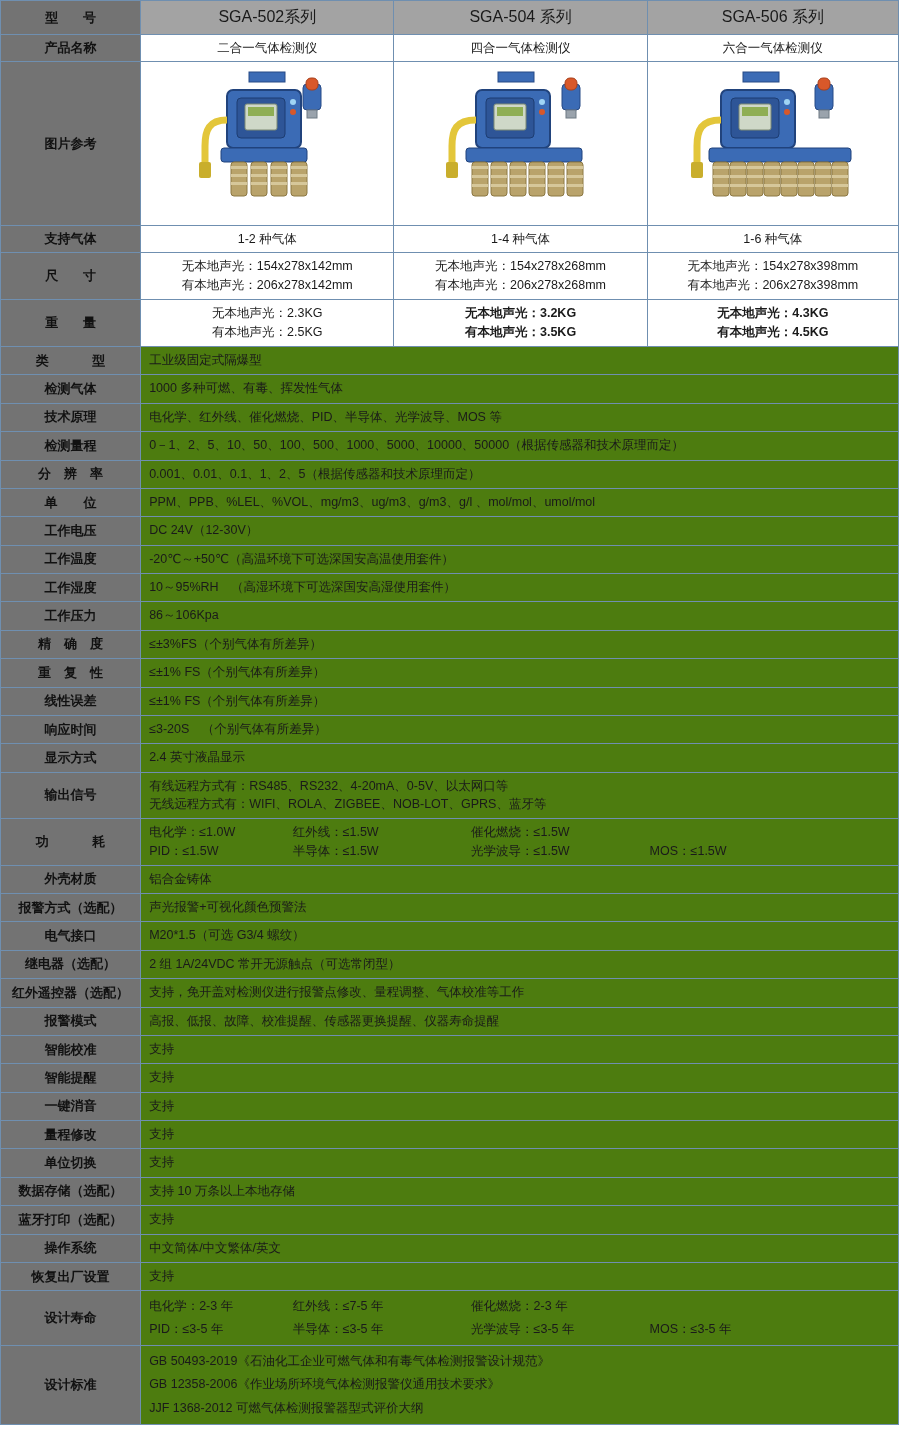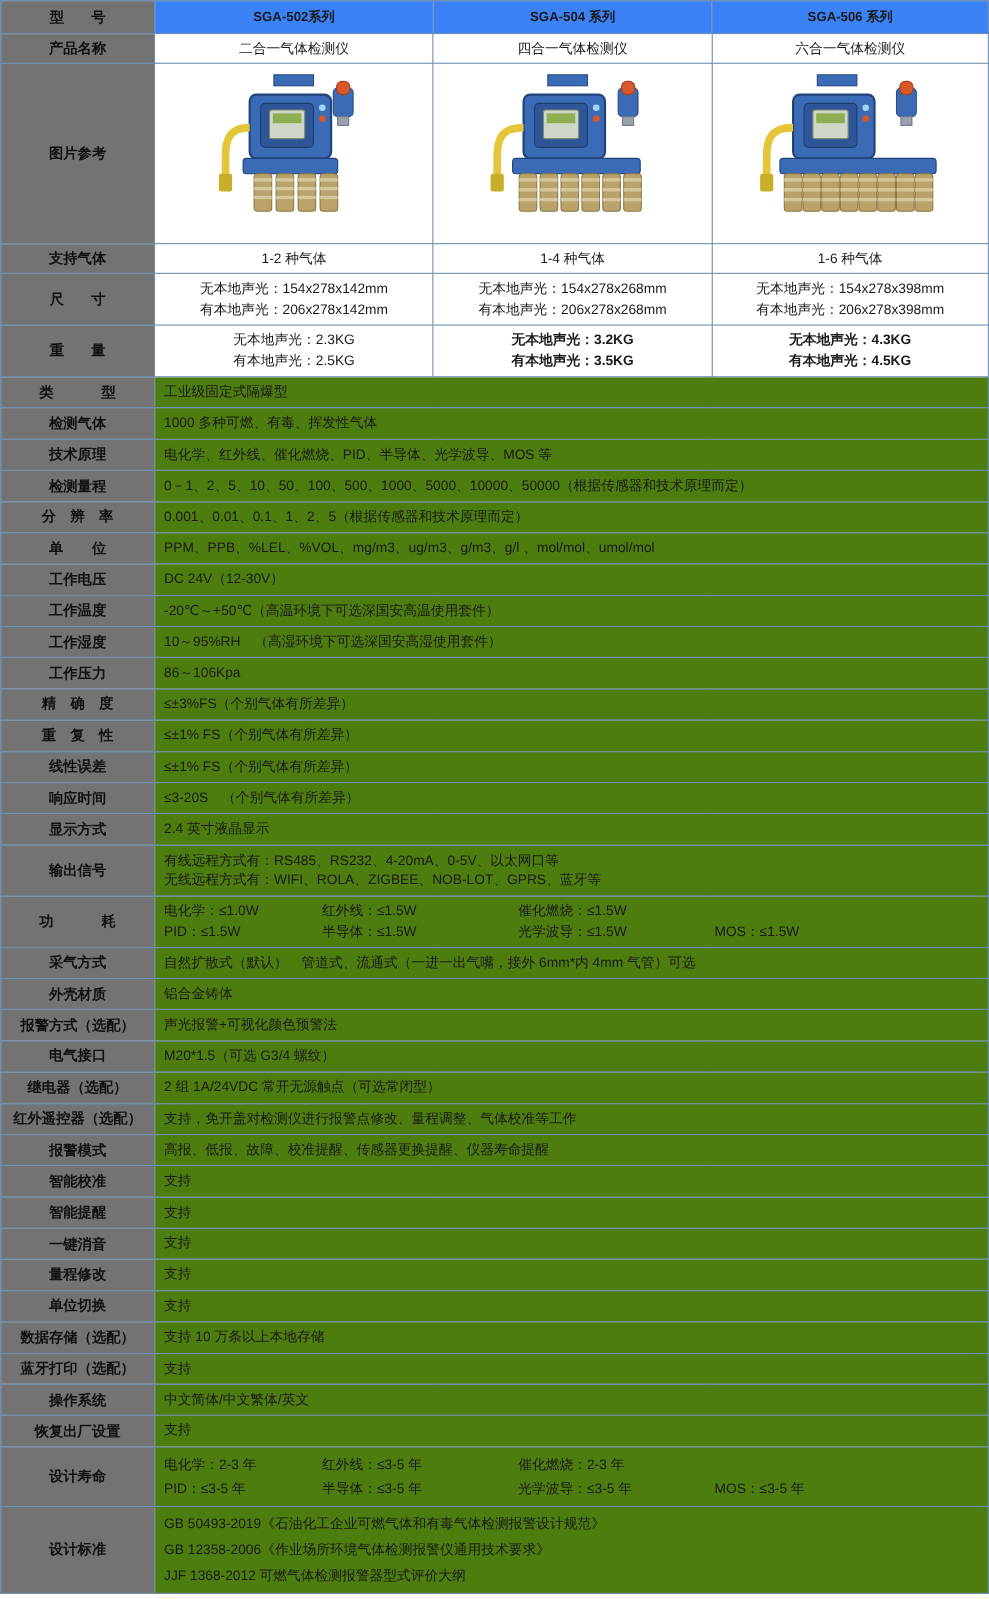--- a/index.html
+++ b/index.html
@@ -4,21 +4,21 @@
 <style>
   html,body{margin:0;padding:0;background:#fff;}
   body{font-family:"Liberation Sans","DejaVu Sans",sans-serif;}
   .sheet{width:899px;margin:0;}
   table{border-collapse:collapse;width:899px;table-layout:fixed;}
   td{border:1px solid #6f8fb0;vertical-align:middle;font-size:12.5px;color:#1a1a1a;}
   .lab{background:#737373;text-align:center;font-weight:bold;font-size:13px;color:#111;padding:4px 2px;}
   .lab.sp{letter-spacing:.45em;text-indent:.45em;}
   .val{background:#4d7c0f;padding:4px 8px;line-height:1.55;}
   .valc{background:#ffffff;padding:4px 12px;text-align:center;}
-  .hdr{background:#3b82f6;text-align:center;font-weight:bold;font-size:12px;padding:6px 2px;}
+  .hdr{background:#a3a3a3;text-align:center;font-weight:normal;font-size:16px;padding:6px 2px;}
   .imgcell{background:#ffffff;text-align:center;padding:6px 0;height:150px;}
   .two-line div{padding:1px 0;}
   .tight{line-height:1.5;}
   .life div,.std div,.exec div{padding:2px 0;}
   
   .dev{display:inline-block;position:relative;}
   .dev svg{display:block;}
 </style>
 </head>
 <body>
@@ -317,24 +317,20 @@
         <div>
           <span style="display:inline-block;width:140px">PID：≤1.5W</span>
           <span style="display:inline-block;width:175px">半导体：≤1.5W</span>
           <span style="display:inline-block;width:175px">光学波导：≤1.5W</span>
           <span>MOS：≤1.5W</span>
         </div>
       </td>
     </tr>
 
     <tr>
-      <td class="lab">采气方式</td>
-      <td class="val" colspan="3">自然扩散式（默认）　管道式、流通式（一进一出气嘴，接外 6mm*内 4mm 气管）可选</td>
-    </tr>
-    <tr>
       <td class="lab">外壳材质</td>
       <td class="val" colspan="3">铝合金铸体</td>
     </tr>
     <tr>
       <td class="lab">报警方式（选配）</td>
       <td class="val" colspan="3">声光报警+可视化颜色预警法</td>
     </tr>
     <tr>
       <td class="lab">电气接口</td>
       <td class="val" colspan="3">M20*1.5（可选 G3/4 螺纹）</td>
@@ -386,21 +382,21 @@
     <tr>
       <td class="lab">恢复出厂设置</td>
       <td class="val" colspan="3">支持</td>
     </tr>
 
     <tr>
       <td class="lab">设计寿命</td>
       <td class="val tight life" colspan="3">
         <div>
           <span style="display:inline-block;width:140px">电化学：2-3 年</span>
-          <span style="display:inline-block;width:175px">红外线：≤3-5 年</span>
+          <span style="display:inline-block;width:175px">红外线：≤7-5 年</span>
           <span>催化燃烧：2-3 年</span>
         </div>
         <div>
           <span style="display:inline-block;width:140px">PID：≤3-5 年</span>
           <span style="display:inline-block;width:175px">半导体：≤3-5 年</span>
           <span style="display:inline-block;width:175px">光学波导：≤3-5 年</span>
           <span>MOS：≤3-5 年</span>
         </div>
       </td>
     </tr>

